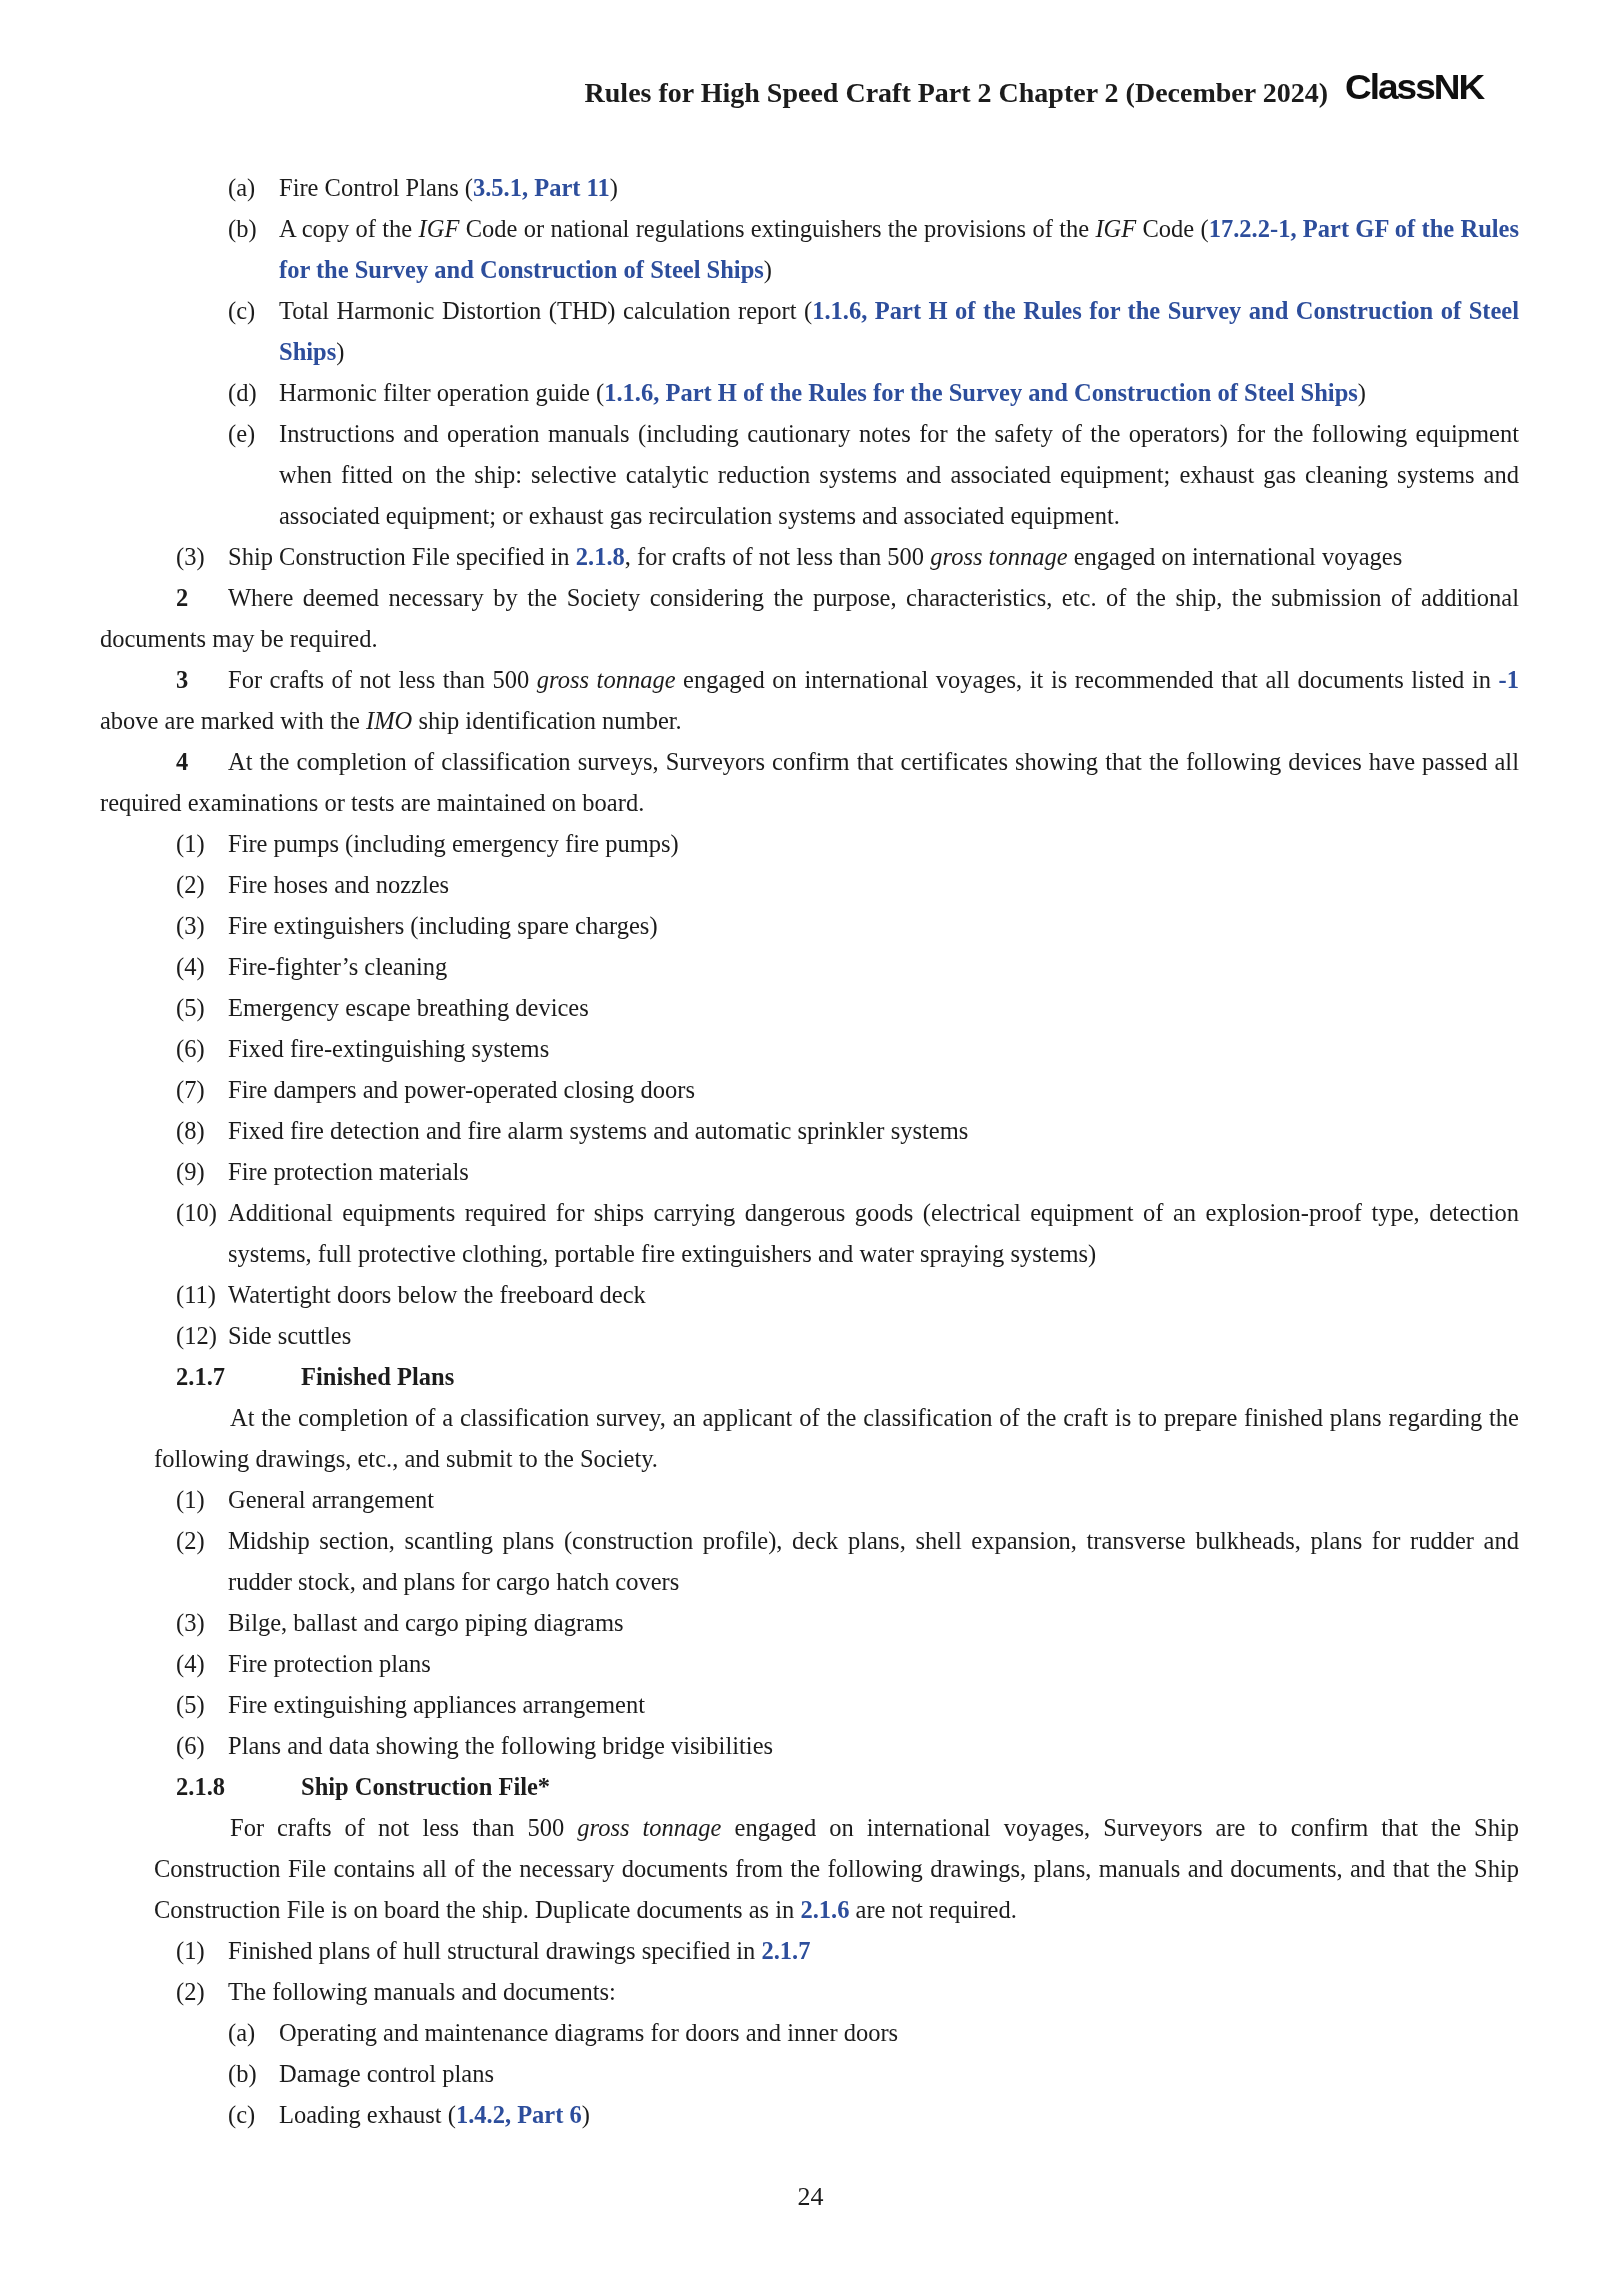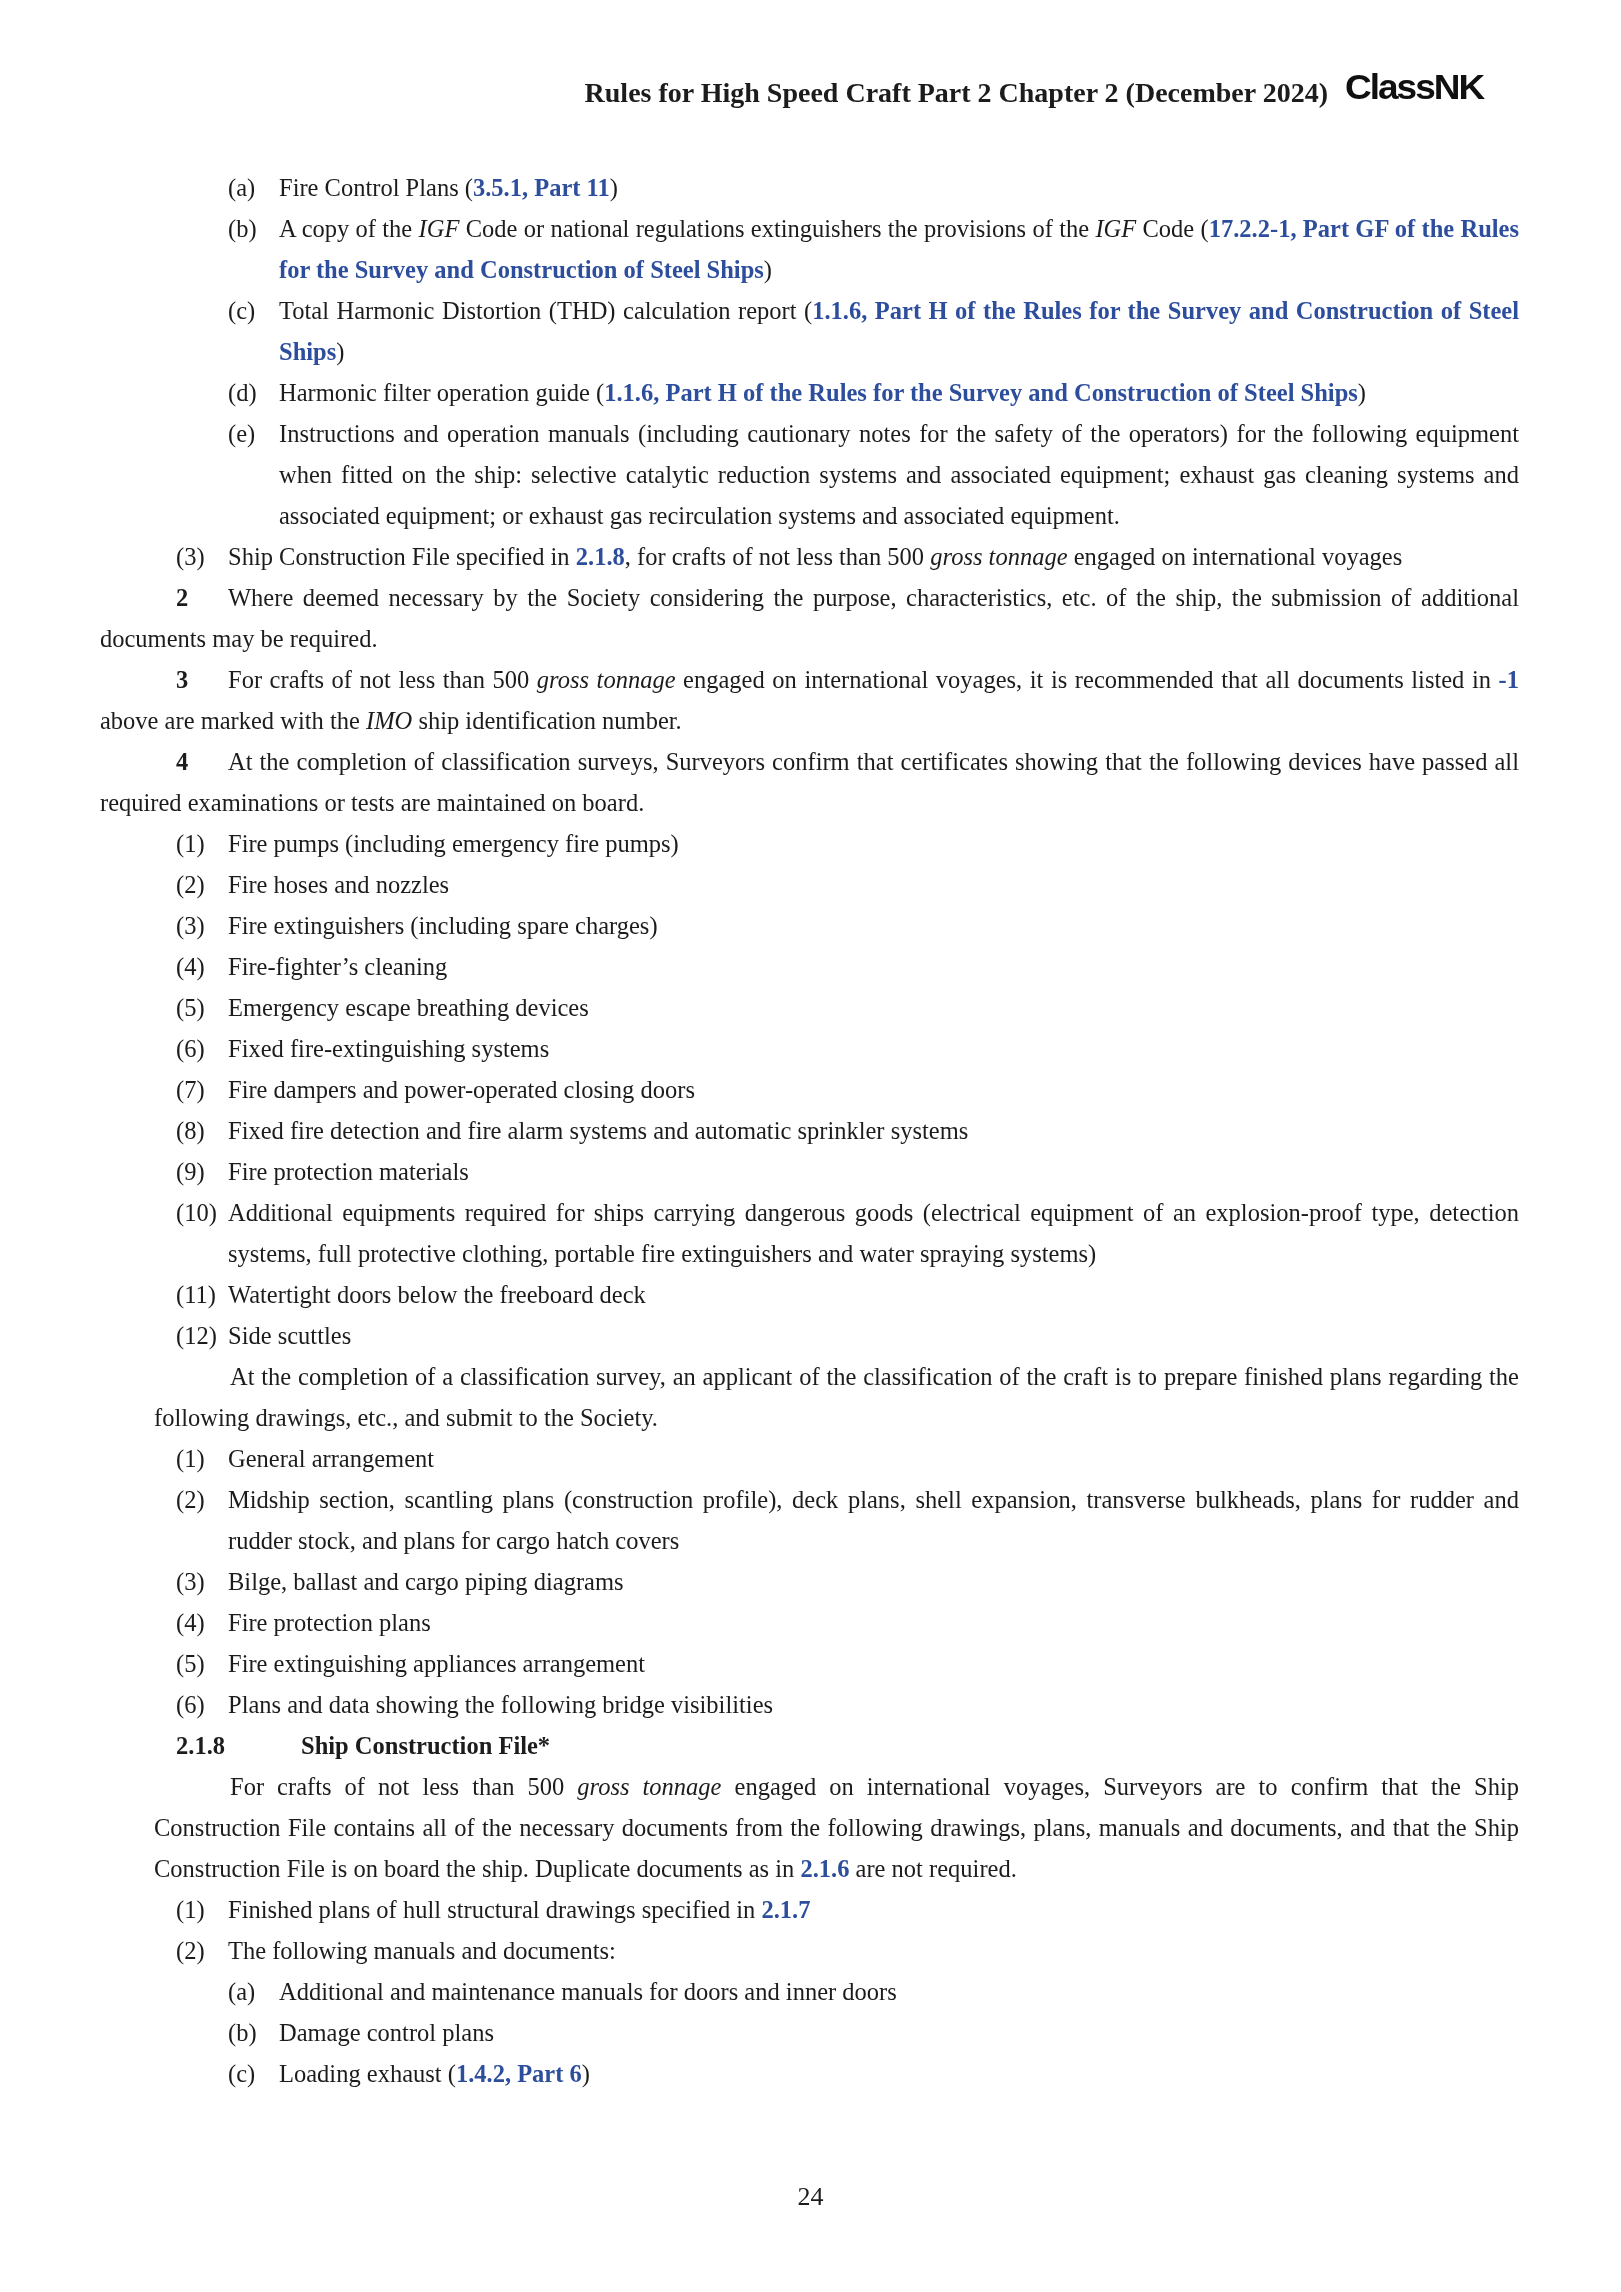--- a/index.html
+++ b/index.html
@@ -56,30 +56,31 @@
       <div class="blk blk-n"><span class="mk">(3)</span><span>Fire extinguishers (including spare charges)</span></div>
       <div class="blk blk-n"><span class="mk">(4)</span><span>Fire-fighter’s cleaning</span></div>
       <div class="blk blk-n"><span class="mk">(5)</span><span>Emergency escape breathing devices</span></div>
       <div class="blk blk-n"><span class="mk">(6)</span><span>Fixed fire-extinguishing systems</span></div>
       <div class="blk blk-n"><span class="mk">(7)</span><span>Fire dampers and power-operated closing doors</span></div>
       <div class="blk blk-n"><span class="mk">(8)</span><span>Fixed fire detection and fire alarm systems and automatic sprinkler systems</span></div>
       <div class="blk blk-n"><span class="mk">(9)</span><span>Fire protection materials</span></div>
       <div class="blk blk-n"><span class="mk">(10)</span><span>Additional equipments required for ships carrying dangerous goods (electrical  equipment of an explosion-proof type, detection systems, full protective clothing, portable fire extinguishers and water spraying systems)</span></div>
       <div class="blk blk-n"><span class="mk">(11)</span><span>Watertight doors below the freeboard deck</span></div>
       <div class="blk blk-n"><span class="mk">(12)</span><span>Side scuttles</span></div>
+      <div class="blk blk-h"><span class="hnum">2.1.7</span><span>Finished Plans</span></div>
       <div class="blk blk-body"><span>At the completion of a classification survey, an applicant of the classification of the craft is to prepare finished plans regarding the following drawings, etc., and submit to the Society.</span></div>
       <div class="blk blk-n"><span class="mk">(1)</span><span>General arrangement</span></div>
       <div class="blk blk-n"><span class="mk">(2)</span><span>Midship section, scantling plans (construction profile), deck plans, shell expansion, transverse bulkheads, plans for rudder and rudder stock, and plans for cargo hatch covers</span></div>
       <div class="blk blk-n"><span class="mk">(3)</span><span>Bilge, ballast and cargo piping diagrams</span></div>
       <div class="blk blk-n"><span class="mk">(4)</span><span>Fire protection plans</span></div>
       <div class="blk blk-n"><span class="mk">(5)</span><span>Fire extinguishing appliances arrangement</span></div>
       <div class="blk blk-n"><span class="mk">(6)</span><span>Plans and data showing the following bridge visibilities</span></div>
       <div class="blk blk-h"><span class="hnum">2.1.8</span><span>Ship Construction File*</span></div>
       <div class="blk blk-body"><span>For crafts of not less than 500 </span><span class="it">gross tonnage</span><span> engaged on international voyages, Surveyors are to confirm that the Ship Construction File contains all of the necessary documents from the following drawings, plans, manuals and documents, and that the Ship Construction File is on board the ship. Duplicate documents as in </span><a class="xref">2.1.6</a><span> are not required.</span></div>
       <div class="blk blk-n"><span class="mk">(1)</span><span>Finished plans of hull structural drawings specified in </span><a class="xref">2.1.7</a></div>
       <div class="blk blk-n"><span class="mk">(2)</span><span>The following manuals and documents:</span></div>
-      <div class="blk blk-a"><span class="mk">(a)</span><span>Additional and maintenance  manuals for doors and inner doors</span></div>
+      <div class="blk blk-a"><span class="mk">(a)</span><span>Operating and maintenance  diagrams for doors and inner doors</span></div>
       <div class="blk blk-a"><span class="mk">(b)</span><span>Damage control plans</span></div>
       <div class="blk blk-a"><span class="mk">(c)</span><span>Loading exhaust (</span><a class="xref">1.4.2, Part 6</a><span>)</span></div>
     </div>
   <div id="pgnum">24</div>
 </div>
 
 
 </body></html>

